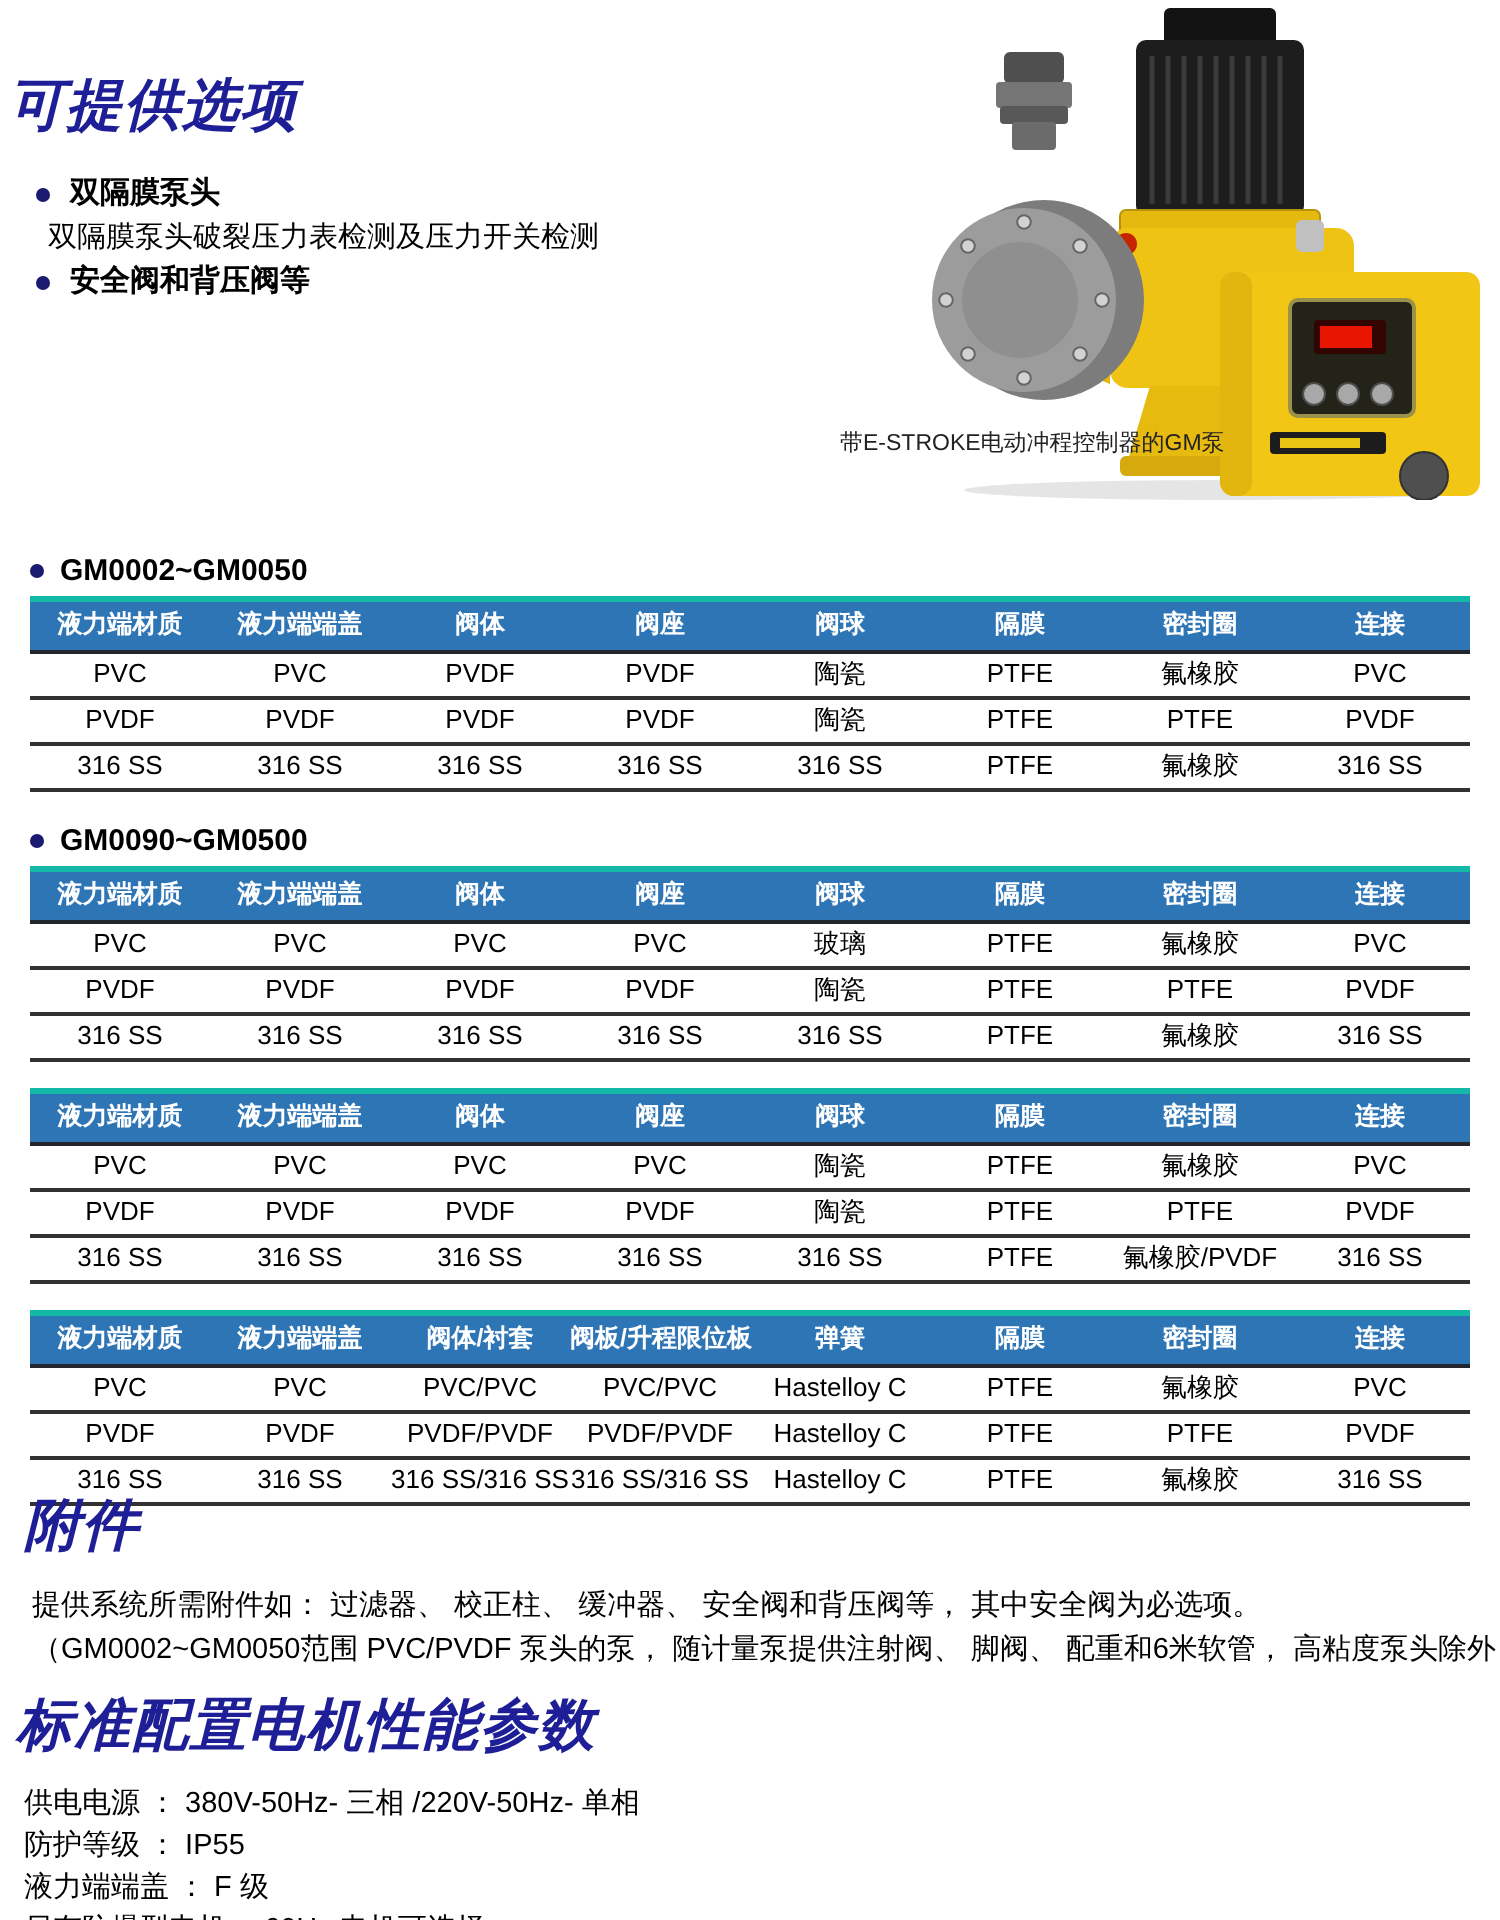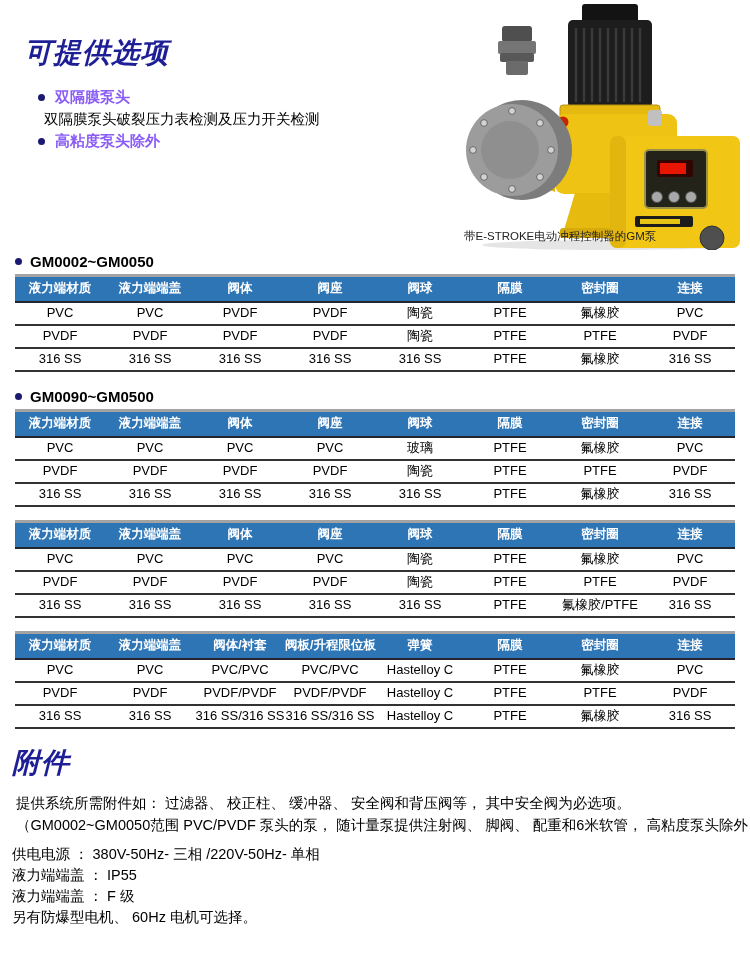--- a/index.html
+++ b/index.html
@@ -7,38 +7,38 @@
   .page {
     position:relative; width:750px; height:960px; margin:0 auto;
     background:#ffffff; overflow:hidden;
     font-family:"Liberation Sans","DejaVu Sans",sans-serif; color:#111;
   }
   .sec-title {
     font-size:28px; font-weight:bold; font-style:italic;
     color:#1e1e96; letter-spacing:1px; white-space:nowrap;
   }
   
-  .options { position:absolute; left:24px; top:34px; width:440px; }
+  .options { position:absolute; left:4px; top:34px; width:440px; }
   .options .sec-title { margin-bottom:14px; }
   .opt-item { margin-left:14px; }
-  .opt-head { display:flex; align-items:center; font-size:15px; font-weight:bold; color:#8b5cf6; line-height:22px; }
+  .opt-head { display:flex; align-items:center; font-size:15px; font-weight:bold; color:#000000; line-height:22px; }
   .dot { width:7px; height:7px; border-radius:50%; background:#1a1a70; margin-right:10px; flex:0 0 auto; }
   .opt-detail { font-size:14.5px; color:#000; line-height:22px; margin-left:6px; white-space:nowrap; }
   
   .pump-fig { position:absolute; left:460px; top:0; width:290px; height:250px; }
-  .pump-caption { position:absolute; left:420px; top:229px; width:280px; font-size:11.5px; color:#222; white-space:nowrap;margin-left:44px; }
+  .pump-caption { position:absolute; left:420px; top:214px; width:280px; font-size:11.5px; color:#222; white-space:nowrap; }
   
   .materials-title { position:absolute; left:8px; top:224px; }
-  .tables-wrap { position:absolute; left:15px; top:250px; width:720px; }
+  .tables-wrap { position:absolute; left:15px; top:274px; width:720px; }
   .tbl-label { display:flex; align-items:center; font-size:15px; font-weight:bold; color:#000; height:22px; margin-bottom:2px; }
   .tbl-label .dot { margin-right:8px; }
   table.mat { width:720px; border-collapse:collapse; table-layout:fixed; margin-bottom:13px; }
   table.mat thead th {
     background:#2e75b6; color:#fff; font-size:12.5px; font-weight:bold;
-    padding:3px 0 4px; border-top:3px solid #a3a3a3; border-bottom:2px solid #23272d;
+    padding:3px 0 4px; border-top:3px solid #14b8a6; border-bottom:2px solid #23272d;
     white-space:nowrap; overflow:visible; text-align:center;
   }
   table.mat tbody td {
     font-size:13px; color:#000; text-align:center; padding:2px 0 3px;
     border-bottom:2px solid #323232; white-space:nowrap; line-height:16px;
   }
   
   .accessories { position:absolute; left:12px; top:744px; width:740px; }
   .accessories .sec-title { margin-bottom:10px; }
   .body-line { font-size:14.5px; color:#000; line-height:22px; margin-left:4px; white-space:nowrap; }
@@ -57,21 +57,21 @@
     <div class="opt-item">
       <div class="opt-head">
         <span class="dot"></span>
         <span>双隔膜泵头</span>
       </div>
       <div class="opt-detail">双隔膜泵头破裂压力表检测及压力开关检测</div>
     </div>
     <div class="opt-item">
       <div class="opt-head">
         <span class="dot"></span>
-        <span>高粘度泵头除外</span>
+        <span>安全阀和背压阀等</span>
       </div>
     </div>
   </section>
 
   <figure class="pump-fig">
     <svg width="290" height="250" viewBox="0 0 290 250">
       <ellipse cx="150" cy="245" rx="128" ry="5" fill="rgba(0,0,0,0.10)"></ellipse>
 
       <g>
         <rect x="122" y="4" width="56" height="20" rx="3" fill="#131313"></rect>
@@ -277,21 +277,21 @@
               <td>PTFE</td>
               <td>PVDF</td>
             </tr>
             <tr>
               <td>316 SS</td>
               <td>316 SS</td>
               <td>316 SS</td>
               <td>316 SS</td>
               <td>316 SS</td>
               <td>PTFE</td>
-              <td>氟橡胶/PTFE</td>
+              <td>氟橡胶/PVDF</td>
               <td>316 SS</td>
             </tr>
           </tbody>
         </table>
     </div>
     <div class="tbl-block">
       <table class="mat">
           <thead>
             <tr>
               <th>液力端材质</th>
@@ -340,19 +340,20 @@
     </div>
   </div>
 
   <section class="accessories">
     <h1 class="sec-title">附件</h1>
     <p class="body-line">提供系统所需附件如：  过滤器、 校正柱、 缓冲器、 安全阀和背压阀等，  其中安全阀为必选项。</p>
     <p class="body-line">（GM0002~GM0050范围 PVC/PVDF 泵头的泵，  随计量泵提供注射阀、 脚阀、 配重和6米软管，  高粘度泵头除外）</p>
   </section>
 
   <section class="motor">
+    <h1 class="sec-title">标准配置电机性能参数</h1>
     <p class="body-line">供电电源 ：  380V-50Hz- 三相 /220V-50Hz- 单相</p>
-    <p class="body-line">液力端端盖 ：  IP55</p>
+    <p class="body-line">防护等级 ：  IP55</p>
     <p class="body-line">液力端端盖 ：  F 级</p>
     <p class="body-line">另有防爆型电机、 60Hz 电机可选择。</p>
   </section>
 
 </div>
 
 </body></html>

